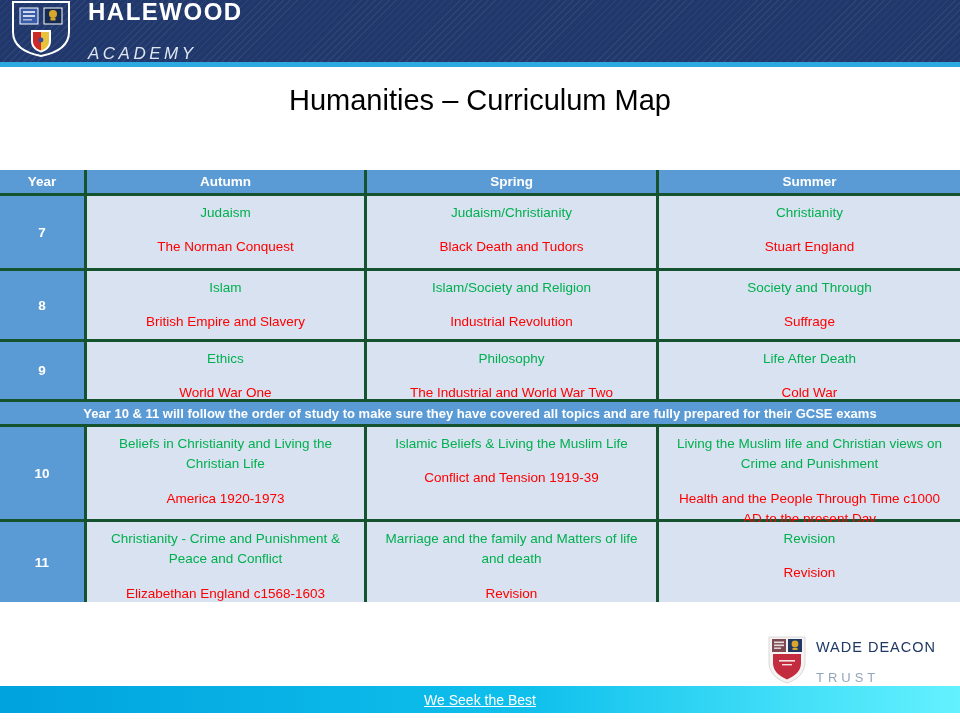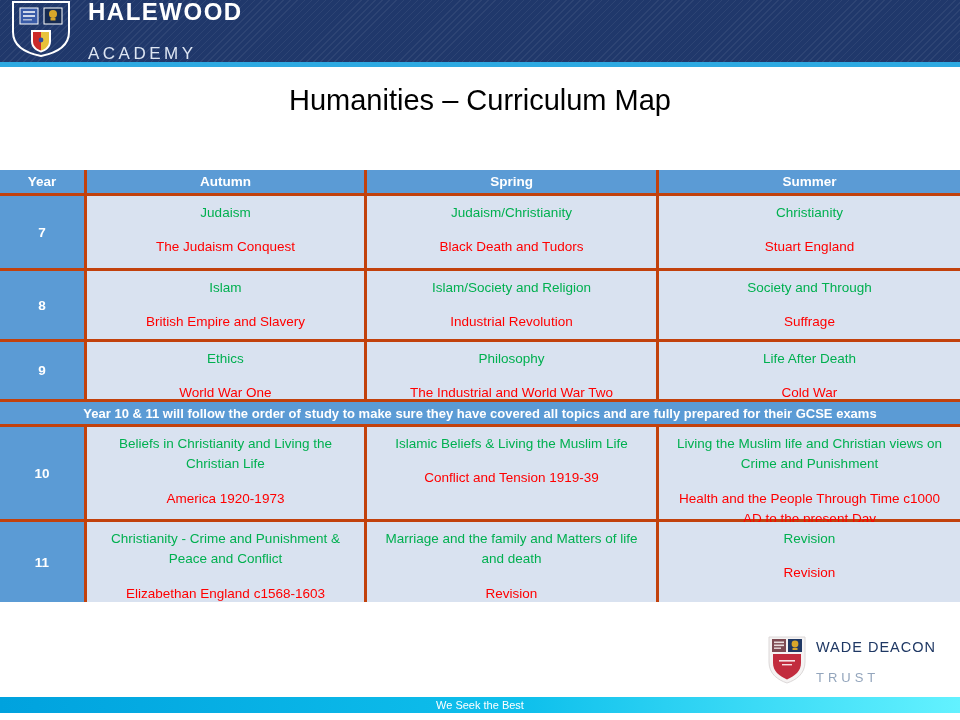--- a/index.html
+++ b/index.html
@@ -22,42 +22,42 @@
     display: flex;
     align-items: center;
     padding-left: 10px;
     box-sizing: border-box;
   }
   .crest { margin-right: 16px; flex: 0 0 auto; }
   .academy-name .line1 {
     color: #ffffff; font-weight: bold; font-size: 24px; letter-spacing: 1.5px;
   }
   .academy-name .line2 {
-    color: #dde5f2; font-size: 17px; letter-spacing: 3.5px; margin-top: 18px;
+    color: #dde5f2; font-size: 17px; letter-spacing: 3.5px; margin-top: 18px; font-style: italic;
   }
   .cyan-line { height: 5px; background: #2da9e1; }
 
   
   .page-title {
     margin: 17px 0 0 0;
     text-align: center;
     font-size: 29px;
     font-weight: 400;
     color: #000000;
     line-height: 32px;
   }
 
   
   .curriculum-table {
     margin-top: 54px;
     display: grid;
     grid-template-columns: 84px 277px 289px 1fr;
     grid-template-rows: 23px 72px 68px 57px 22px 92px 80px;
     gap: 3px;
-    background: #c2410c;
+    background: #14532d;
   }
   .th, .year-cell {
     background: #5b9bd5;
     color: #ffffff;
     font-weight: bold;
     font-size: 13.5px;
     display: flex;
     align-items: center;
     justify-content: center;
   }
@@ -97,27 +97,28 @@
   }
   .trust-name .t1 {
     color: #1f3864; font-size: 14.5px; letter-spacing: 1px;
   }
   .trust-name .t2 {
     color: #93a5bc; font-size: 13px; letter-spacing: 4px; margin-top: 15px;
   }
   .motto-bar {
     position: absolute;
     left: 0; right: 0; bottom: 7px;
-    height: 16px;
+    height: 27px;
     background: linear-gradient(90deg, #00a2de 0%, #0fc0ec 55%, #63f2ff 100%);
     display: flex;
     align-items: center;
     justify-content: center;
     color: #ffffff;
-    font-size: 11px;
+    font-size: 14px;
+    text-decoration: underline;
   }
 </style>
 </head>
 <body>
 
 <div class="slide">
 
   <header class="top-bar">
     <span class="crest">
       <svg width="62" height="58" viewBox="0 0 62 58">
@@ -147,21 +148,21 @@
   <div class="curriculum-table">
 
     <div class="th">Year</div>
     <div class="th">Autumn</div>
     <div class="th">Spring</div>
     <div class="th">Summer</div>
 
     <div class="year-cell">7</div>
     <div class="topic-cell">
       <span class="green">Judaism</span>
-      <span class="red">The Judaism Conquest</span>
+      <span class="red">The Norman Conquest</span>
     </div>
     <div class="topic-cell">
       <span class="green">Judaism/Christianity</span>
       <span class="red">Black Death and Tudors</span>
     </div>
     <div class="topic-cell">
       <span class="green">Christianity</span>
       <span class="red">Stuart England</span>
     </div>
 

